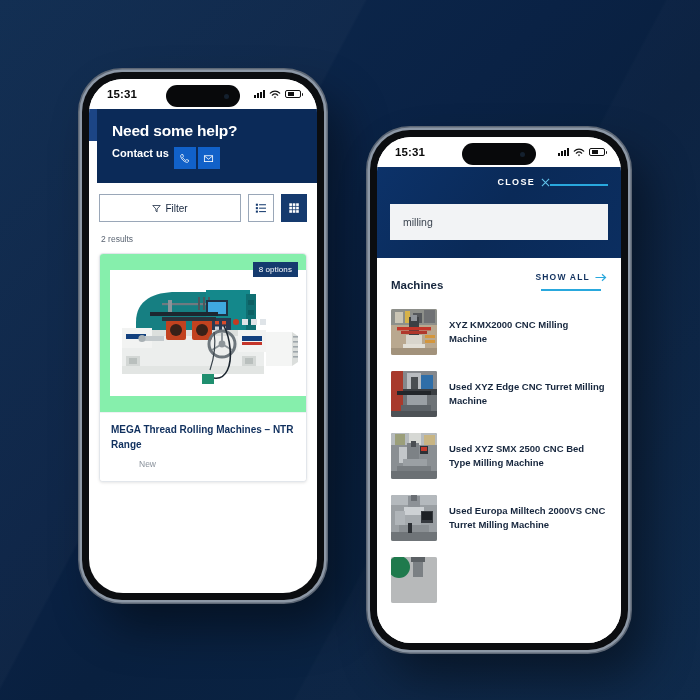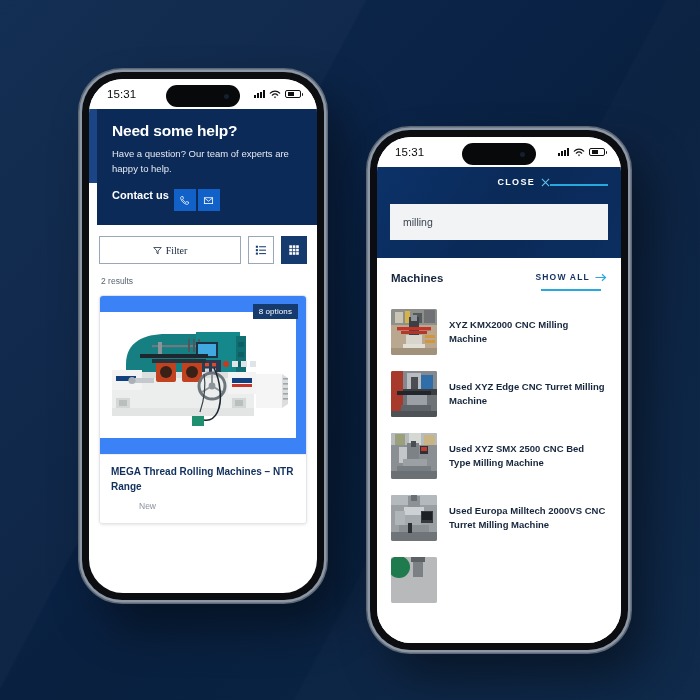--- a/index.html
+++ b/index.html
@@ -56,21 +56,21 @@
   .statusbar {
     position: relative;
     height: 30px;
     background: #ffffff;
     display: flex; align-items: center;
     justify-content: space-between;
     padding: 0 16px 0 18px;
     z-index: 5;
   }
   .status-time {
-    font-size: 11.5px; font-weight: 400; color: #0a0a0a;
+    font-size: 11.5px; font-weight: 700; color: #0a0a0a;
     letter-spacing: 0.1px;
   }
   .status-icons { display: flex; align-items: center; gap: 4px; }
   .notch {
     position: absolute;
     top: 6px; left: 50%; transform: translateX(-50%);
     width: 74px; height: 22px;
     background: #08090b;
     border-radius: 12px;
     z-index: 8;
@@ -122,21 +122,21 @@
   .filter-row {
     display: flex; align-items: center; gap: 7px;
     padding: 11px 0 9px 0;
   }
   .filter-btn {
     flex: 1; height: 28px;
     border: 1px solid #9aa7b8;
     background: #ffffff;
     display: flex; align-items: center; justify-content: center;
     gap: 4px;
-    font-size: 10px; color: #16263d; font-weight: 400; font-family: Liberation Serif, serif;
+    font-size: 10px; color: #16263d; font-weight: 400;
   }
   .view-btn {
     width: 26px; height: 28px;
     display: flex; align-items: center; justify-content: center;
   }
   .view-btn.inactive { border: 1px solid #9aa7b8; background: #fff; }
   .view-btn.active { background: #153a6e; }
 
   .results-count {
     font-size: 8.5px; color: #5a6472;
@@ -147,22 +147,22 @@
   .product-card {
     background: #ffffff;
     border: 1px solid #e2e6eb;
     border-radius: 4px;
     box-shadow: 0 1px 3px rgba(0,0,0,0.10);
     overflow: hidden;
   }
   .product-media {
     position: relative;
     height: 158px;
-    background: #3b82f6;
-    display: flex; align-items: center; justify-content: flex-start;
+    background: #86efac;
+    display: flex; align-items: center; justify-content: flex-end;
   }
   .options-badge {
     position: absolute; top: 8px; right: 8px;
     background: #153a6e; color: #fff;
     font-size: 8px; padding: 3px 6px;
     letter-spacing: 0.1px;
   }
   .product-info {
     border-top: 1px solid #eef1f4;
     padding: 10px 11px 12px 11px;
@@ -212,21 +212,21 @@
   }
 
   
   .sugg-panel {
     background: #ffffff;
     padding: 0 14px;
     flex: 1;
     overflow: hidden;
   }
   .sugg-head {
-    display: flex; align-items: flex-start;
+    display: flex; align-items: flex-end;
     justify-content: space-between;
     padding: 14px 0 10px 0;
   }
   .sugg-head-title {
     font-size: 11.5px; font-weight: 700; color: #16263d;
   }
   .showall-wrap { display: flex; flex-direction: column; align-items: center; }
   .showall-inner { display: flex; align-items: center; gap: 5px; }
   .showall-label {
     font-size: 8.5px; font-weight: 700; color: #10305e;
@@ -293,21 +293,20 @@
           <span class="batt">
               <i></i>
             </span>
         </span>
       </div>
 
       <div class="help-band">
         <div class="band-white"></div>
         <div class="help-card">
           <div class="help-title">Need some help?</div>
-          <div class="help-sub">Have a question? Our team of experts are happy to help.</div>
           <div class="help-contact-row">
             <span class="help-contact-label">Contact us</span>
             <span class="contact-btn">
               <svg width="11" height="11" viewBox="0 0 16 16">
                 <path d="M4.2 2.2 C3.2 2.2 2.2 3.3 2.4 4.6 C3 8.6 7.4 13 11.4 13.6 C12.7 13.8 13.8 12.8 13.8 11.8 L13.8 10.4 L10.9 9.6 L9.8 10.9 C8.2 10.1 5.9 7.8 5.1 6.2 L6.4 5.1 L5.6 2.2Z" fill="none" stroke="#fff" stroke-width="1.2" stroke-linejoin="round"></path>
               </svg>
             </span>
             <span class="contact-btn">
               <svg width="11" height="11" viewBox="0 0 16 16">
                 <rect x="2" y="4" width="12" height="8.5" fill="none" stroke="#fff" stroke-width="1.2"></rect>

